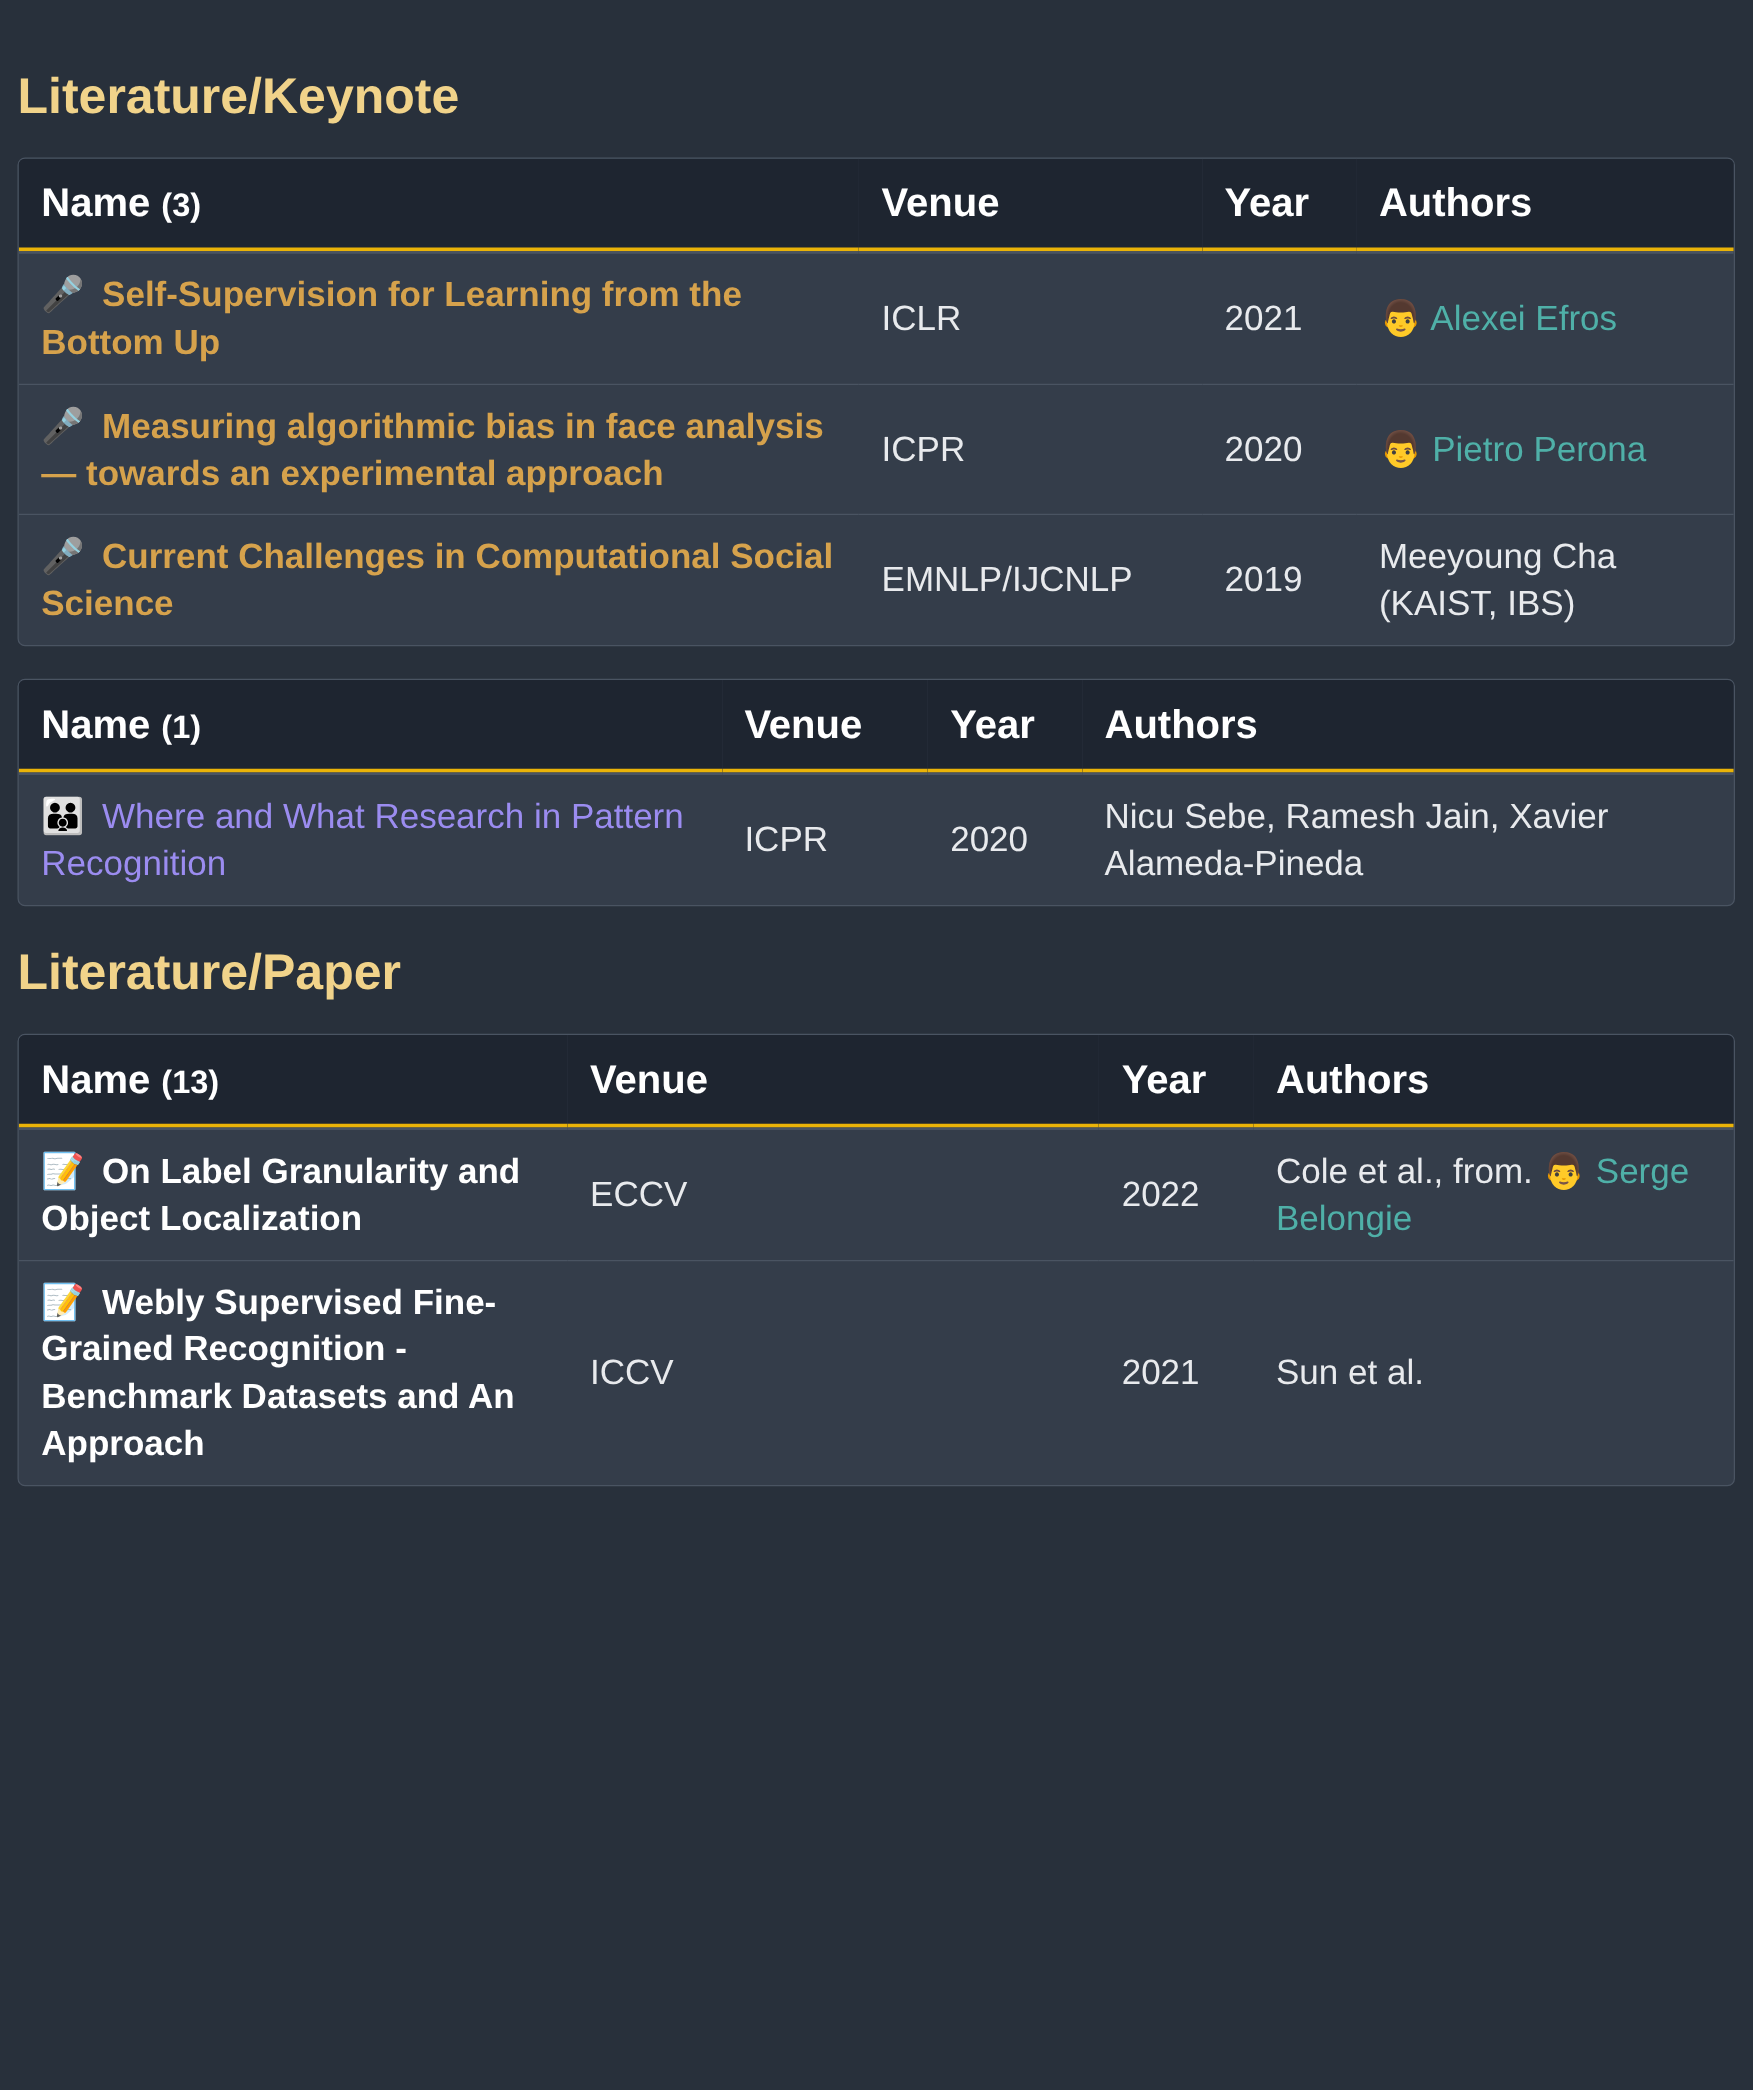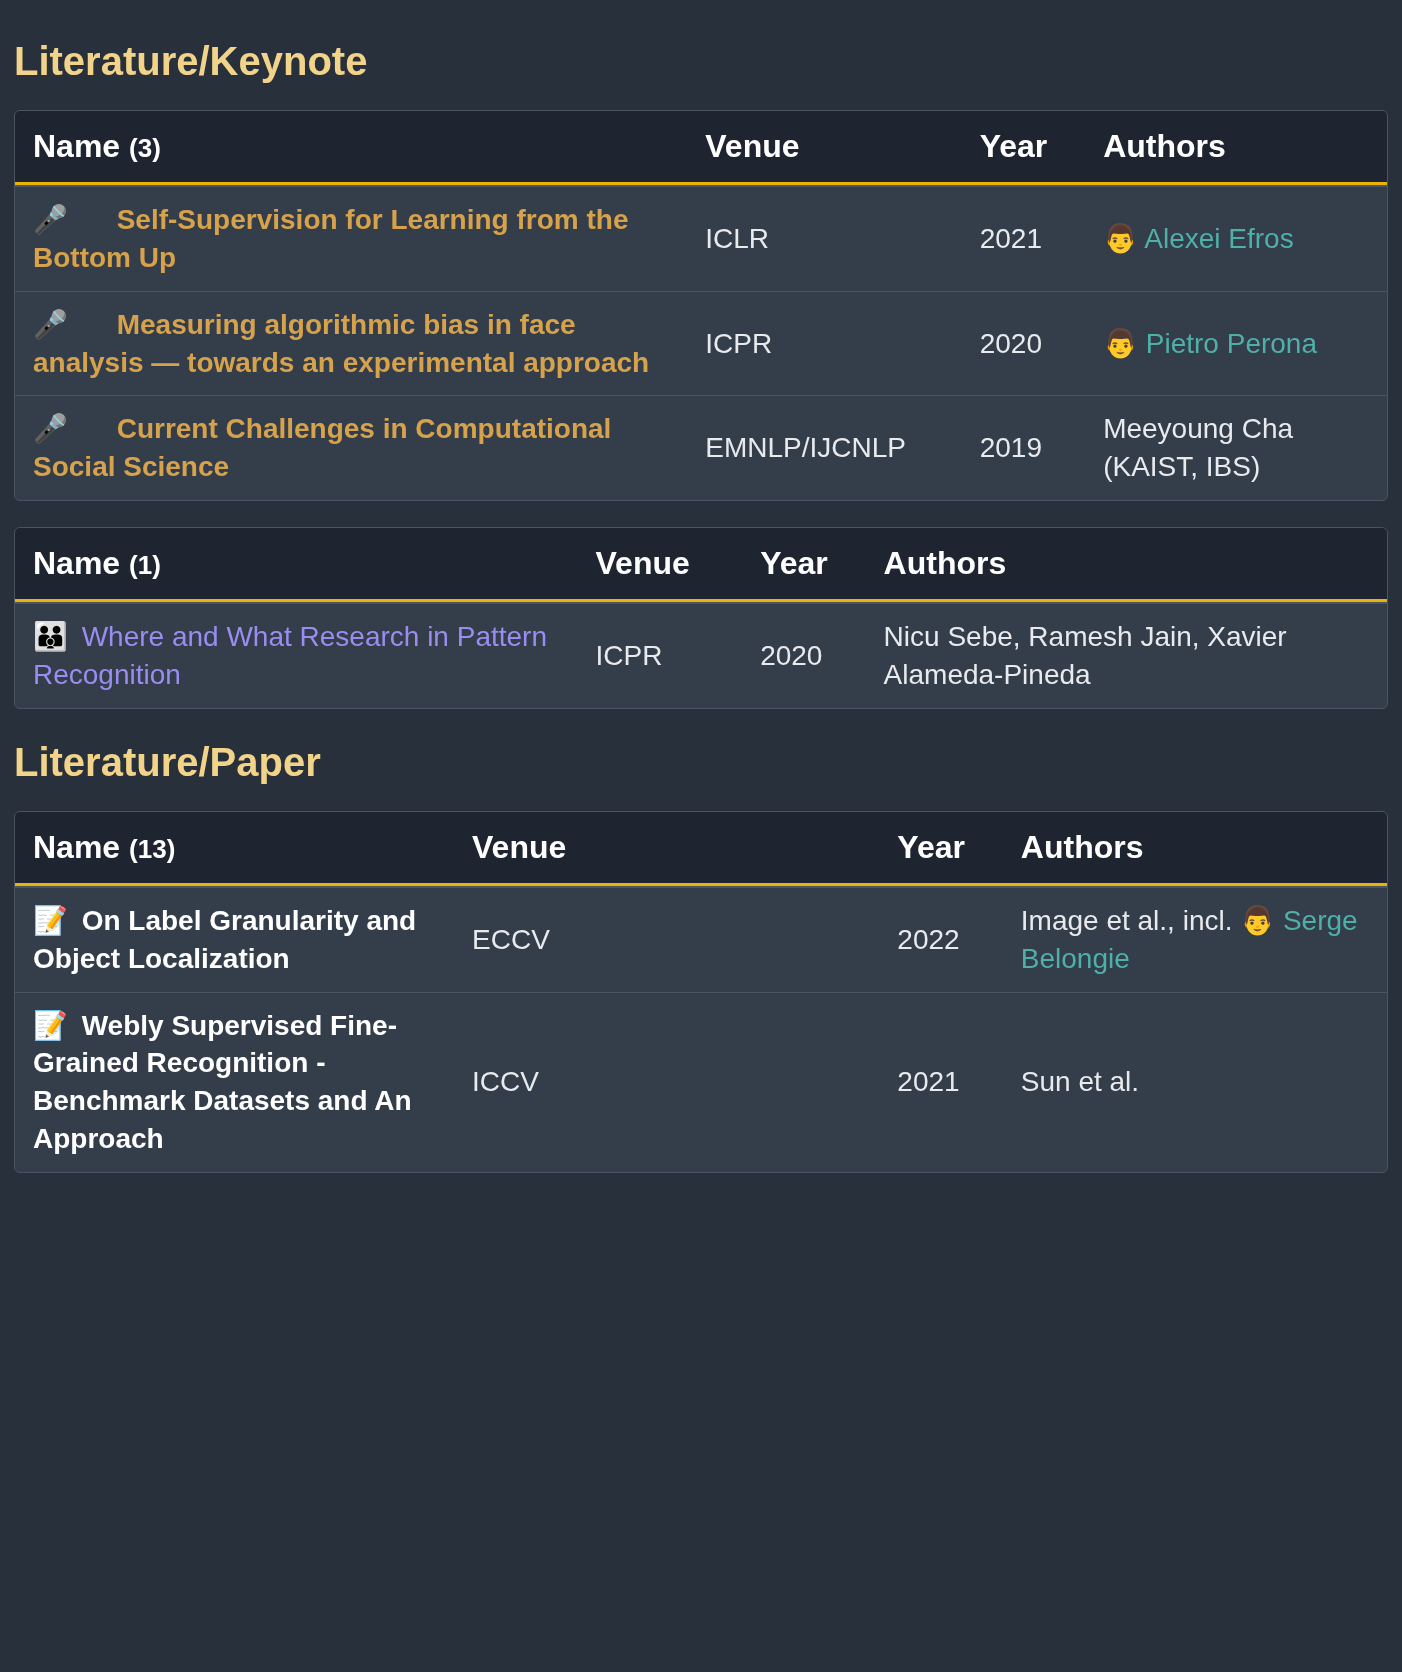--- a/index.html
+++ b/index.html
@@ -7,21 +7,21 @@
     padding: 0;
     background: #28303b;
     color: #e8eaed;
     font-family: -apple-system, BlinkMacSystemFont, "Segoe UI", Helvetica, Arial, sans-serif;
     font-size: 28px;
     line-height: 1.35;
   }
   .page {
     width: 1402px;
     box-sizing: border-box;
-    padding: 16px 14px 0 14px;
+    padding: 32px 14px 0 14px;
   }
   h2.section-title {
     color: #f1d38a;
     font-weight: 700;
     font-size: 40px;
     margin: 18px 0 22px 0;
   }
   table.data-table {
     width: 100%;
     border-collapse: separate;
@@ -53,21 +53,20 @@
     font-size: 28px;
     color: #e8eaed;
   }
   table.data-table tbody tr:first-child td {
     border-top: 2px solid #4a5462;
   }
   .link-keynote {
     color: #d6a24c;
     font-weight: 700;
     cursor: pointer;
-    margin-left: 35px;
   }
   .link-panel {
     color: #9b8cf0;
     font-weight: 400;
     cursor: pointer;
   }
   .link-paper {
     color: #ffffff;
     font-weight: 700;
     cursor: pointer;
@@ -164,21 +163,21 @@
           <th>Venue</th>
           <th>Year</th>
           <th>Authors</th>
         </tr>
       </thead>
       <tbody>
         <tr>
           <td class="name-cell"><span class="emoji">📝</span> <span class="link-paper">On Label Granularity and Object Localization</span></td>
           <td>ECCV</td>
           <td>2022</td>
-          <td><span>Image et al., incl. 👨 </span><span class="author-link">Serge Belongie</span></td>
+          <td><span>Cole et al., from. 👨 </span><span class="author-link">Serge Belongie</span></td>
         </tr>
         <tr>
           <td class="name-cell"><span class="emoji">📝</span> <span class="link-paper">Webly Supervised Fine-Grained Recognition - Benchmark Datasets and An Approach</span></td>
           <td>ICCV</td>
           <td>2021</td>
           <td><span>Sun et al.</span></td>
         </tr>
       </tbody>
     </table>
   </div>

